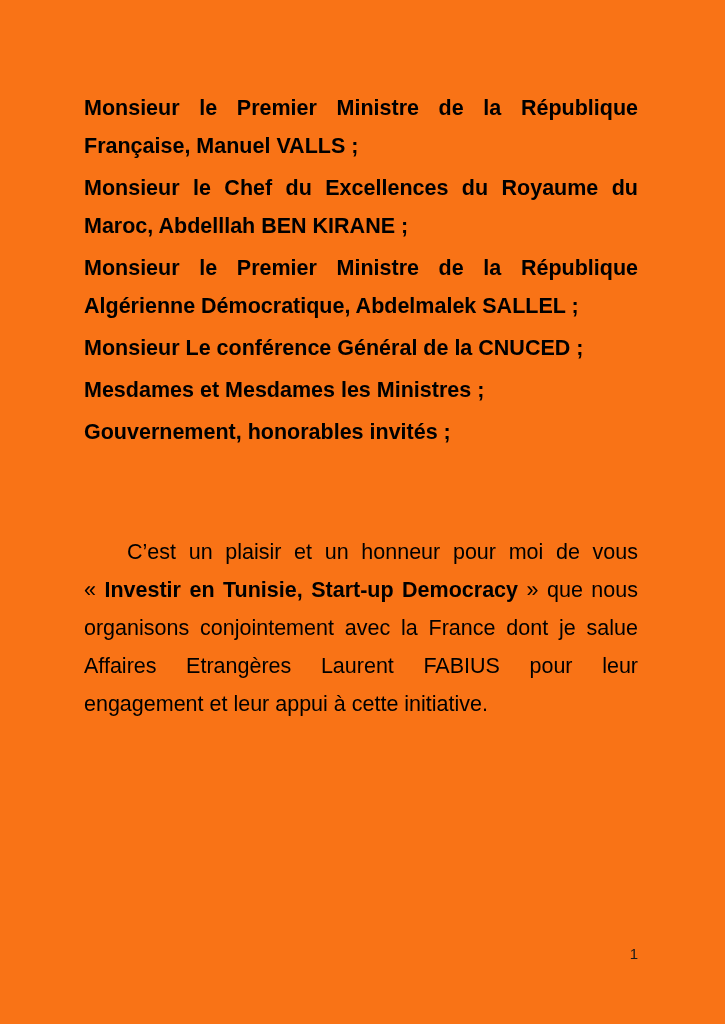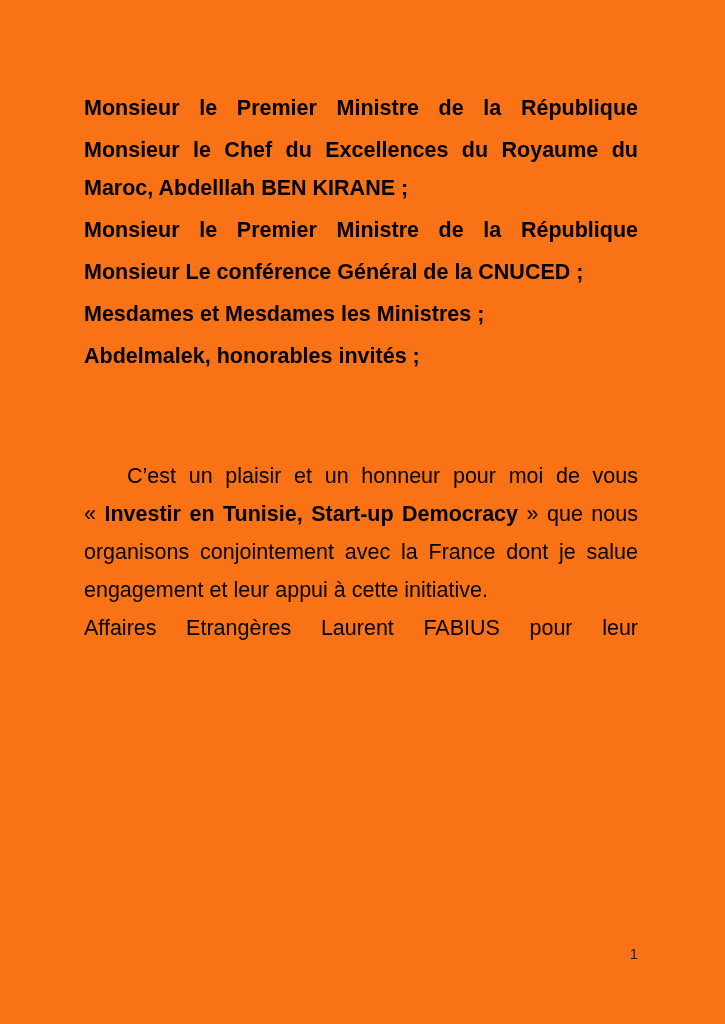--- a/index.html
+++ b/index.html
@@ -51,41 +51,43 @@
     color: #1a1a1a;
   }
 </style>
 </head>
 <body>
 
 <div class="page">
   <div class="content">
       <div class="para">
         <div class="line just"><span class="seg b">Monsieur le Premier Ministre de la République</span></div>
+        <div class="line"><span class="seg b">Française, Manuel VALLS ;</span></div>
       </div>
       <div class="para">
         <div class="line just"><span class="seg b">Monsieur le Chef du Excellences du Royaume du</span></div>
         <div class="line"><span class="seg b">Maroc, Abdelllah BEN KIRANE ;</span></div>
       </div>
       <div class="para">
         <div class="line just"><span class="seg b">Monsieur le Premier Ministre de la République</span></div>
+        <div class="line"><span class="seg b">Algérienne Démocratique, Abdelmalek SALLEL ;</span></div>
       </div>
       <div class="para">
         <div class="line"><span class="seg b">Monsieur Le conférence Général de la CNUCED ;</span></div>
       </div>
       <div class="para">
         <div class="line"><span class="seg b">Mesdames et Mesdames les Ministres ;</span></div>
       </div>
       <div class="para">
-        <div class="line"><span class="seg b">Abdelmalek, honorables invités ;</span></div>
+        <div class="line"><span class="seg b">Gouvernement, honorables invités ;</span></div>
       </div>
       <div class="para para-body">
         <div class="line just indent"><span class="seg">C’est un plaisir et un honneur pour moi de vous</span></div>
         <div class="line just"><span class="seg">«&nbsp;</span><span class="seg b">Investir en Tunisie, Start-up Democracy</span><span class="seg">&nbsp;» que nous</span></div>
         <div class="line just"><span class="seg">organisons conjointement avec la France dont je salue</span></div>
+        <div class="line just"><span class="seg">Affaires Etrangères Laurent FABIUS pour leur</span></div>
         <div class="line"><span class="seg">engagement et leur appui à cette initiative.</span></div>
-        <div class="line just"><span class="seg">Affaires Etrangères Laurent FABIUS pour leur</span></div>
       </div>
     </div>
   <div class="footer">
     <span>1</span>
   </div>
 </div>
 
 </body></html>

